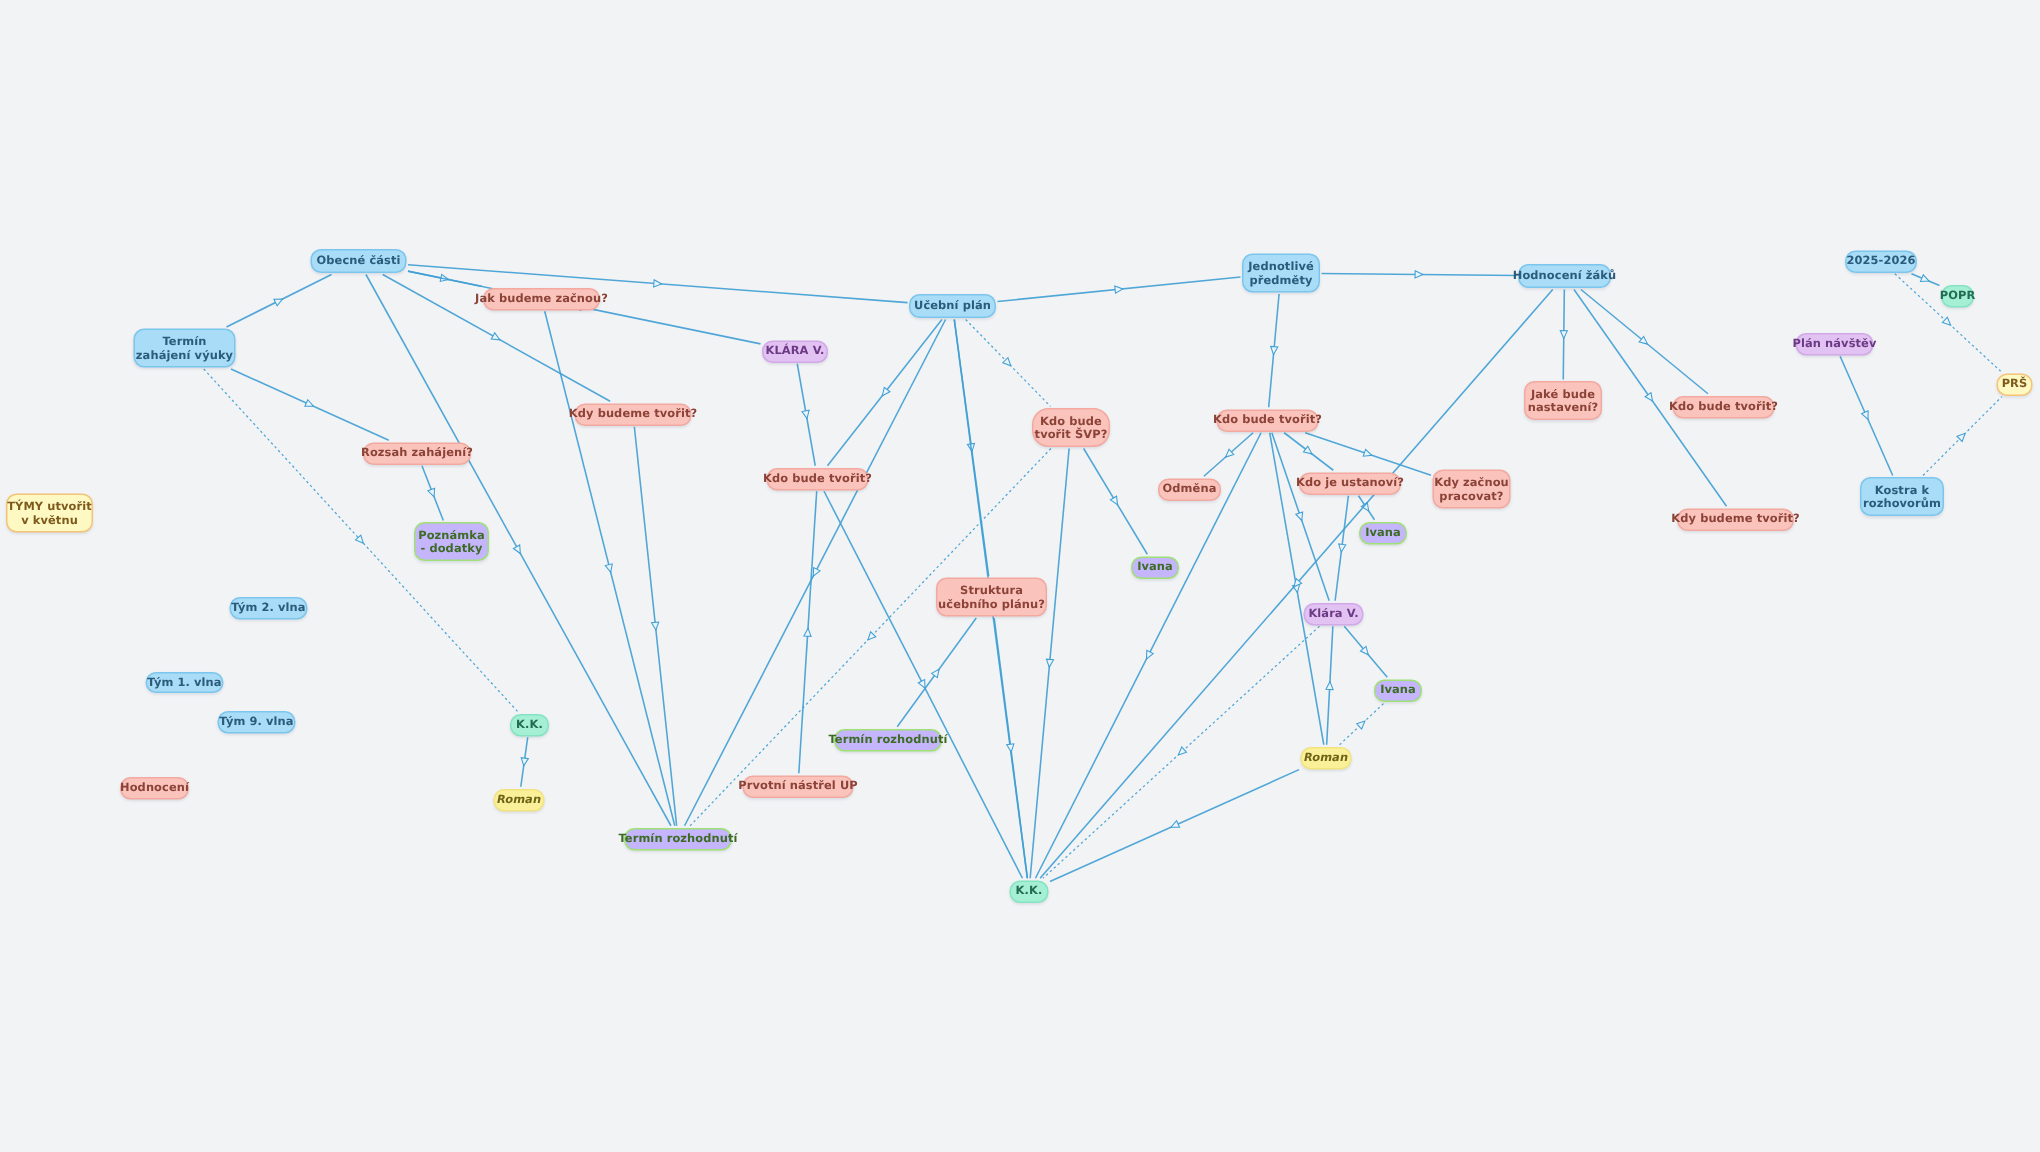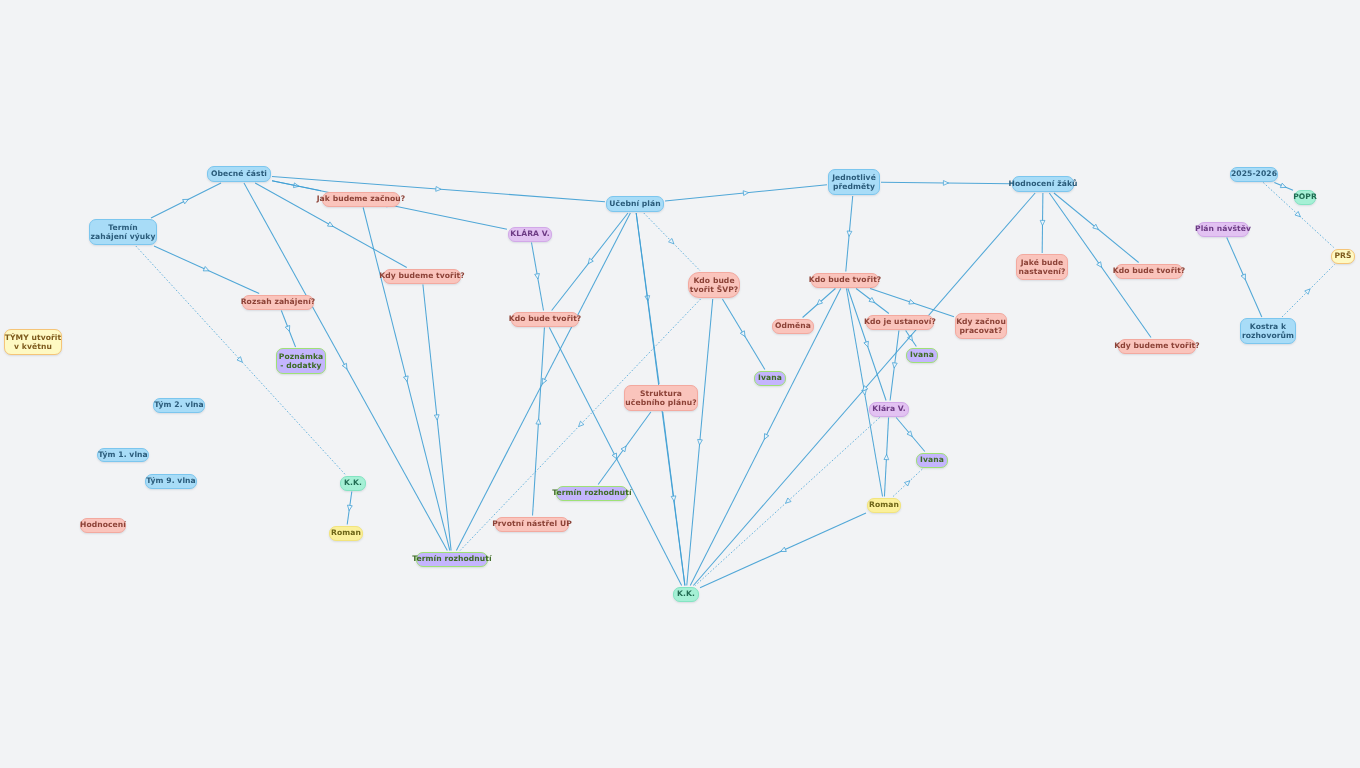--- a/index.html
+++ b/index.html
@@ -52,21 +52,21 @@
     box-shadow: 0 1px 2px rgba(40,60,90,0.13);
     cursor: pointer;
     user-select: none;
   }
   
   .c-blue   { background:#a8dcf7; border-color:#7cc6ee; color:#2a5b7a; }
   .c-red    { background:#fac4bc; border-color:#f3a99f; color:#8c4237; }
   .c-green  { background:#c4b5fd; border-color:#9fe176; color:#3d6b24; }
   .c-purple { background:#e2c2f2; border-color:#d2a8e8; color:#6c3a84; }
   .c-mint   { background:#a5f0d5; border-color:#84e4c2; color:#216b52; }
-  .c-yellow { background:#fbf09a; border-color:#f2e47d; color:#6d6416; }
+  .c-yellow { background:#fbf09a; border-color:#f2e47d; color:#6d6416;font-style:italic; }
   .c-orange { background:#fef9c3; border-color:#f5c478; color:#7d5a1c; }
 </style>
 </head>
 <body>
 
 <div id="canvas">
   <svg id="edge-layer" viewBox="0 0 1360 768" width="1360" height="768">
       <g>
         <line x1="151.00" y1="218.00" x2="221.00" y2="183.00" stroke="#3f9fd4" stroke-width="1.05" opacity="0.9"></line>
         <path d="M -2.6 -2.4 L 2.6 0 L -2.6 2.4 Z" fill="#eaf4fb" stroke="#3f9fd4" stroke-width="0.7" transform="translate(186.00,200.50) rotate(-26.57)"></path>

